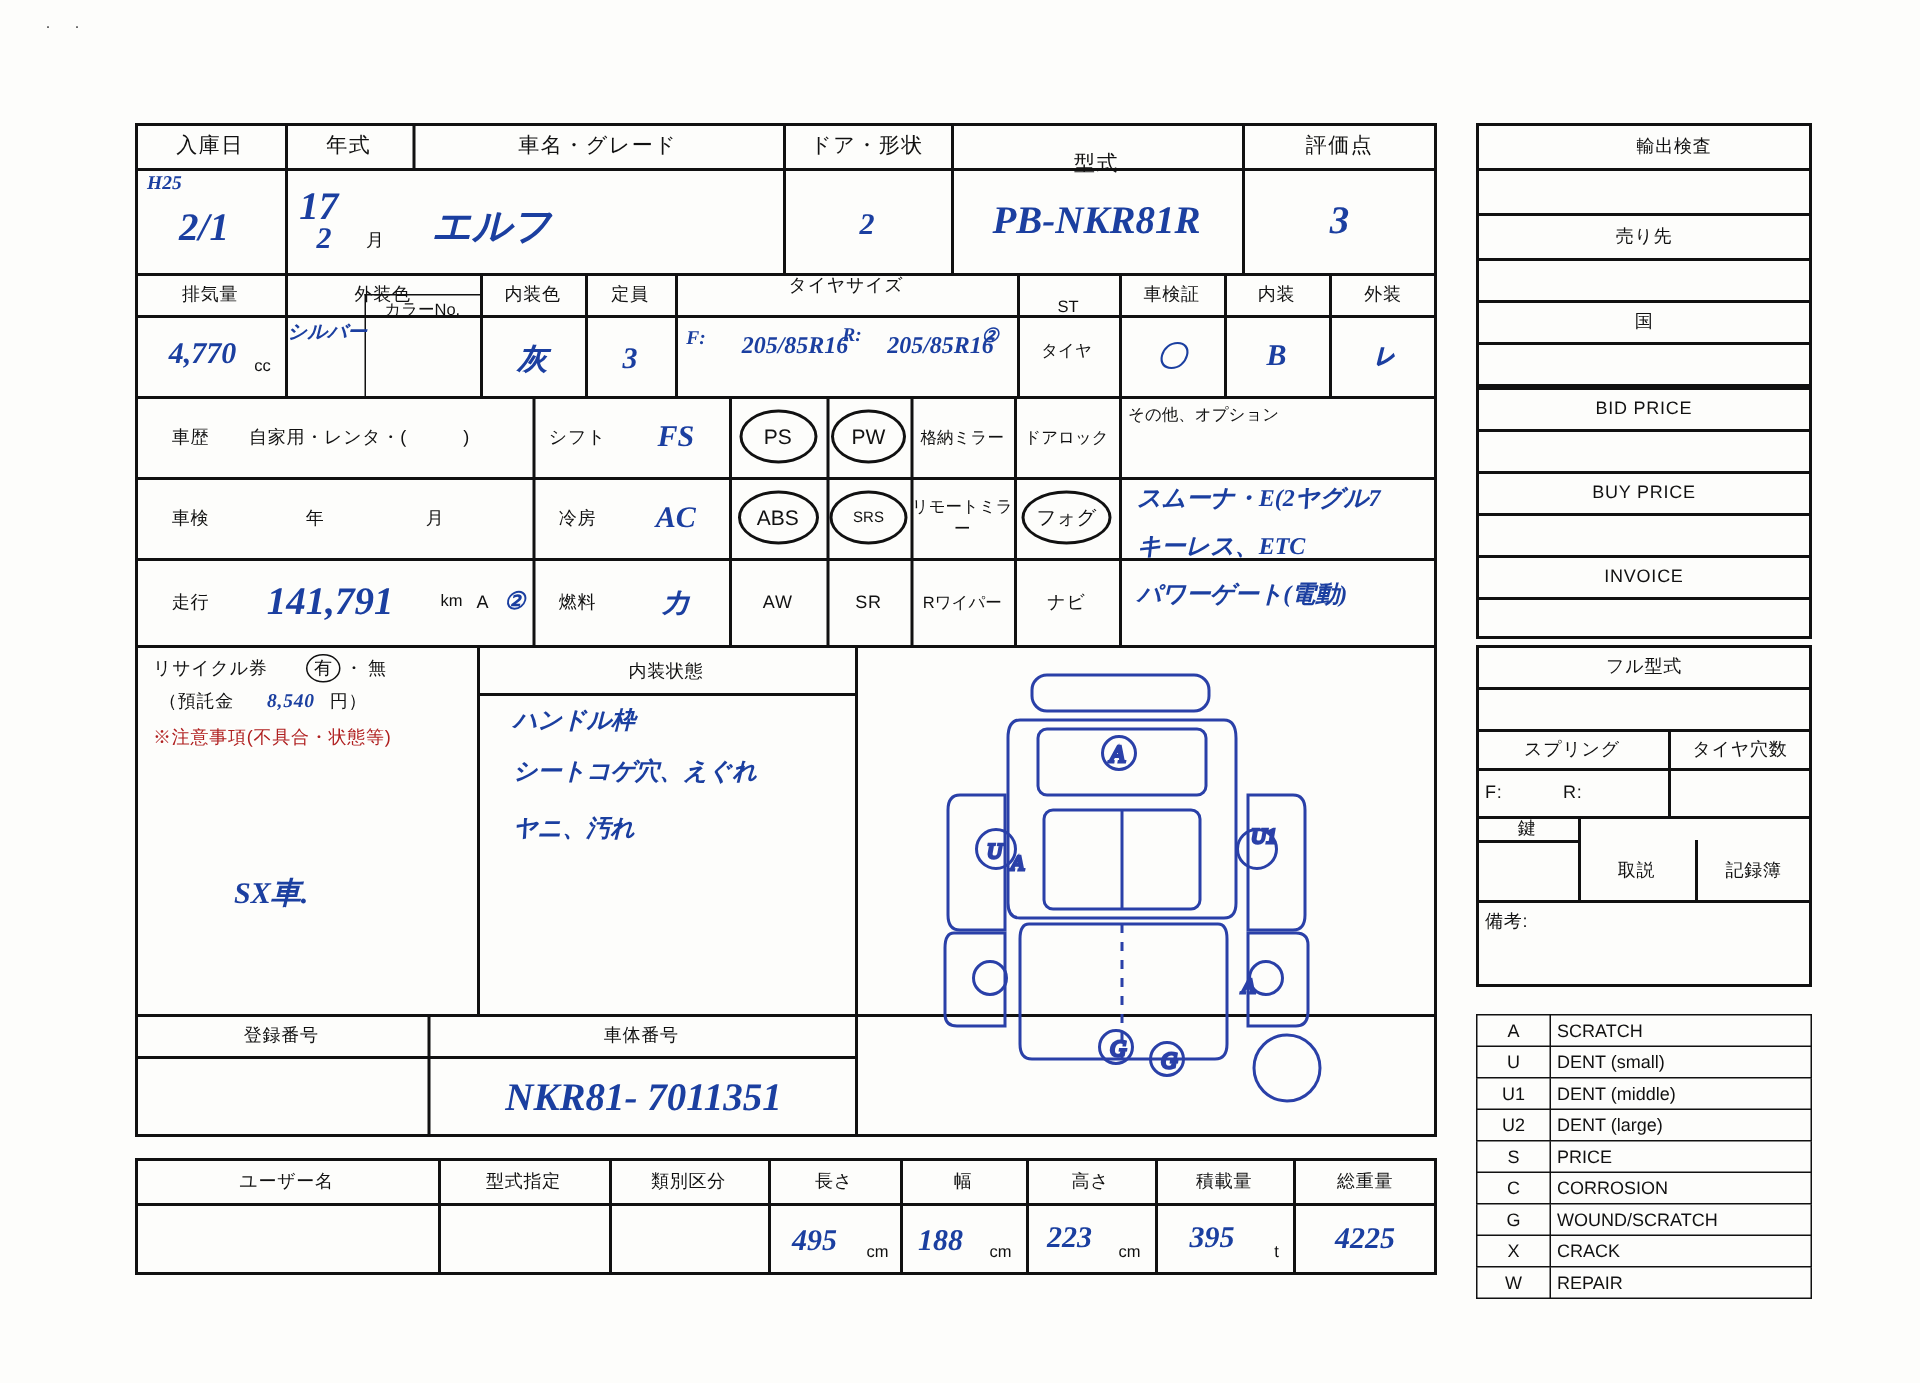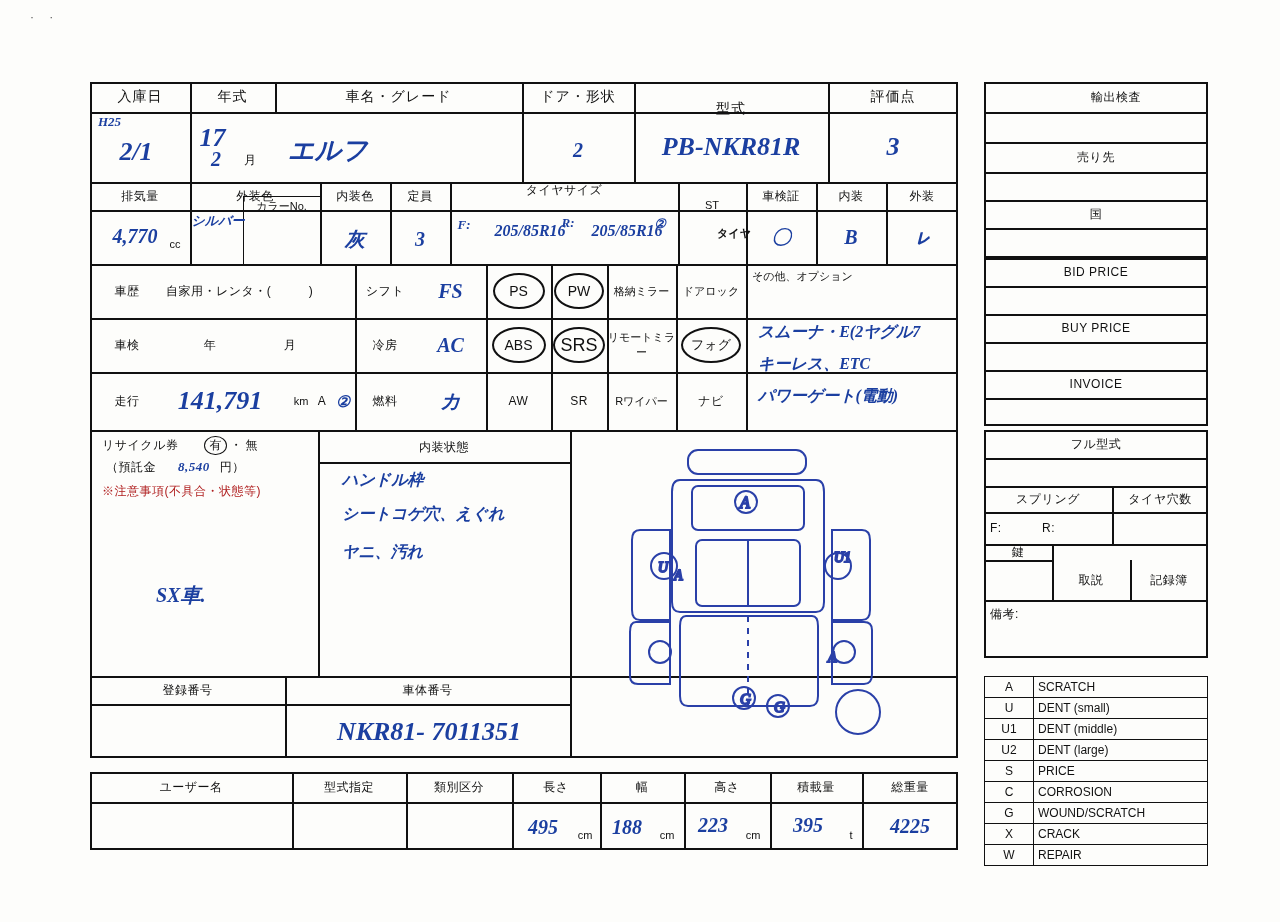--- a/index.html
+++ b/index.html
@@ -100,21 +100,21 @@
   <div class="ln lnv" style="left:243px;top:196px;height:68px;"></div>
   <div class="ln lnh" style="left:243px;top:196px;width:77px;"></div>
 
   <div class="cell lbl-sm" style="left:90px;top:182px;width:100px;height:28px;">排気量</div>
   <div class="cell lbl-sm" style="left:190px;top:182px;width:130px;height:28px;">外装色</div>
   <div class="cell lbl-xs" style="left:243px;top:196px;width:77px;height:20px;">カラーNo.</div>
   <div class="cell lbl-sm" style="left:320px;top:182px;width:70px;height:28px;">内装色</div>
   <div class="cell lbl-sm" style="left:390px;top:182px;width:60px;height:28px;">定員</div>
   <div class="cell lbl-sm" style="left:450px;top:182px;width:228px;height:16px;">タイヤサイズ</div>
   <div class="cell lbl-xs" style="left:678px;top:196px;width:68px;height:18px;">ST</div>
-  <div class="cell lbl-xs" style="left:700px;top:224px;width:68px;height:18px;font-weight:bold;">タイヤ</div>
+  <div class="cell lbl-xs" style="left:677px;top:224px;width:68px;height:18px;">タイヤ</div>
   <div class="cell lbl-sm" style="left:746px;top:182px;width:70px;height:28px;">車検証</div>
   <div class="cell lbl-sm" style="left:816px;top:182px;width:70px;height:28px;">内装</div>
   <div class="cell lbl-sm" style="left:886px;top:182px;width:72px;height:28px;text-align:center;">外装</div>
 
   <div class="cell hw hw-md" style="left:92px;top:216px;width:86px;height:40px;">4,770</div>
   <div class="cell print" style="left:160px;top:236px;width:30px;height:16px;font-size:11px;">cc</div>
   <div class="cell hw hw-xs" style="left:190px;top:208px;width:56px;height:26px;">シルバー</div>
   <div class="cell hw hw-xs" style="left:243px;top:216px;width:77px;height:46px;"></div>
   <div class="cell hw hw-md" style="left:320px;top:216px;width:70px;height:46px;">灰</div>
   <div class="cell hw hw-md" style="left:390px;top:216px;width:60px;height:46px;">3</div>
@@ -161,21 +161,21 @@
   <div class="cell" style="left:551px;top:264px;width:56px;height:54px;">
     <span class="circle" style="width:46px;height:32px;font-size:14px;">PW</span>
   </div>
   <div class="cell lbl-xs" style="left:607px;top:264px;width:69px;height:54px;">格納ミラー</div>
   <div class="cell lbl-xs" style="left:676px;top:264px;width:70px;height:54px;">ドアロック</div>
 
   <div class="cell" style="left:486px;top:318px;width:65px;height:54px;">
     <span class="circle" style="width:50px;height:32px;font-size:14px;">ABS</span>
   </div>
   <div class="cell" style="left:551px;top:318px;width:56px;height:54px;">
-    <span class="circle" style="width:48px;height:32px;font-size:18px;">SRS</span>
+    <span class="circle" style="width:48px;height:32px;font-size:10px;">SRS</span>
   </div>
   <div class="cell lbl-xs" style="left:607px;top:318px;width:69px;height:54px;">リモートミラー</div>
   <div class="cell" style="left:676px;top:318px;width:70px;height:54px;">
     <span class="circle" style="width:56px;height:32px;font-size:13px;">フォグ</span>
   </div>
 
   <div class="cell lbl-sm" style="left:486px;top:372px;width:65px;height:58px;">AW</div>
   <div class="cell lbl-sm" style="left:551px;top:372px;width:56px;height:58px;">SR</div>
   <div class="cell lbl-xs" style="left:607px;top:372px;width:69px;height:58px;">Rワイパー</div>
   <div class="cell lbl-sm" style="left:676px;top:372px;width:70px;height:58px;">ナビ</div>

